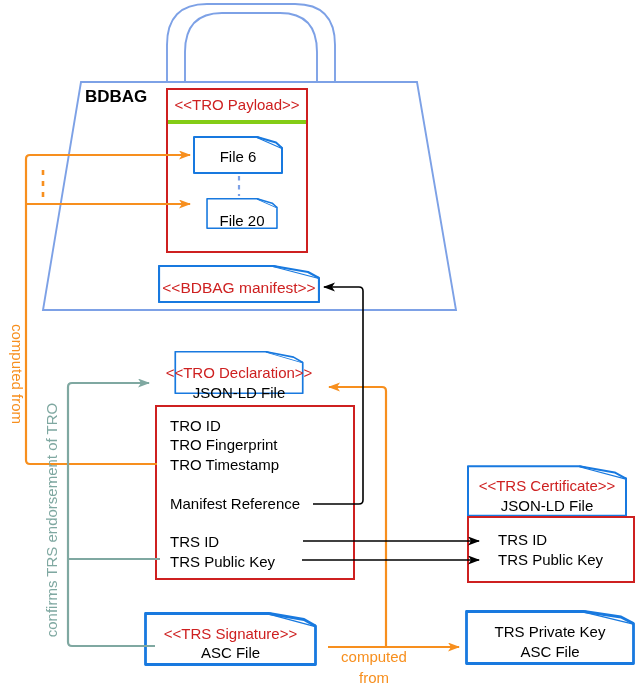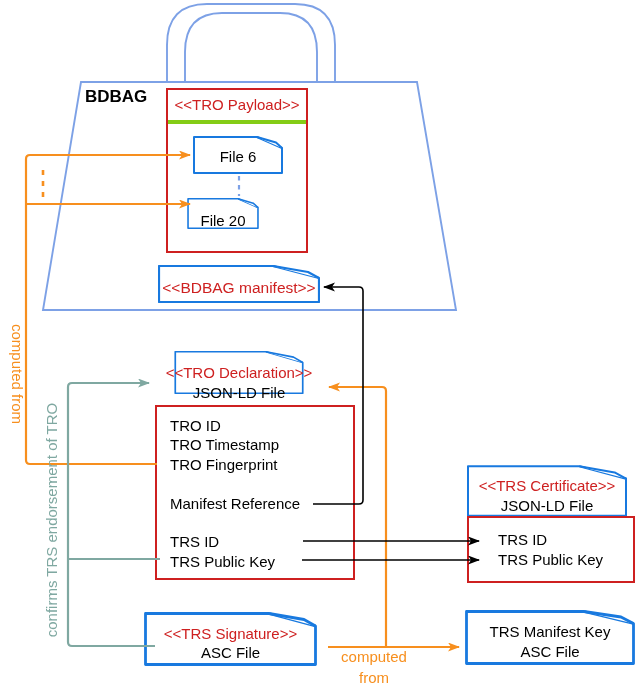--- a/index.html
+++ b/index.html
@@ -46,21 +46,21 @@
   </div>
 
   <div class="box" style="left:193px;top:136px;width:90px;height:38px;">
     <svg class="note-svg" viewBox="0 0 90 38">
       <path d="M1,1 H64 L89,12 V37 H1 Z" fill="#ffffff" stroke="#1879df" stroke-width="2" stroke-linejoin="round"></path>
       <path d="M64,1 L83,6.5 L89,12" fill="#ffffff" stroke="#1879df" stroke-width="2" stroke-linejoin="round"></path>
     </svg>
     <div class="note-text f15" style="top:11px;">File 6</div>
   </div>
 
-  <div class="box" style="left:178px;top:198px;width:90px;height:31px;padding-left:16px;">
+  <div class="box" style="left:197px;top:198px;width:90px;height:31px;padding-left:16px;">
     <svg class="note-svg" viewBox="0 0 90 39">
       <path d="M1,1 H64 L89,12 V38 H1 Z" fill="#ffffff" stroke="#1879df" stroke-width="2" stroke-linejoin="round"></path>
       <path d="M64,1 L83,6.5 L89,12" fill="#ffffff" stroke="#1879df" stroke-width="2" stroke-linejoin="round"></path>
     </svg>
     <div class="note-text f15" style="top:13px;">File 20</div>
   </div>
 
   <div class="box" style="left:158px;top:265px;width:162px;height:38px;">
     <svg class="note-svg" viewBox="0 0 162 38">
       <path d="M1,1 H115 L161,13 V37 H1 Z" fill="#ffffff" stroke="#1879df" stroke-width="2.2" stroke-linejoin="round"></path>
@@ -73,22 +73,22 @@
     <svg class="note-svg" viewBox="0 0 168 56">
       <path d="M1,1 H119 L167,15 V55 H1 Z" fill="#ffffff" stroke="#1879df" stroke-width="2.2" stroke-linejoin="round"></path>
       <path d="M119,1 L155,8 L167,15" fill="#ffffff" stroke="#1879df" stroke-width="2.2" stroke-linejoin="round"></path>
     </svg>
     <div class="note-text red-t f15" style="top:12px;">&lt;&lt;TRO Declaration&gt;&gt;</div>
     <div class="note-text b f15" style="top:32px;">JSON-LD File</div>
   </div>
 
   <div class="attr-body" id="decl-body">
     <div class="drow">TRO ID</div>
+    <div class="drow">TRO Fingerprint</div>
     <div class="drow">TRO Timestamp</div>
-    <div class="drow">TRO Fingerprint</div>
     <div class="drow"></div>
     <div class="drow">Manifest Reference</div>
     <div class="drow"></div>
     <div class="drow">TRS ID</div>
     <div class="drow">TRS Public Key</div>
   </div>
 
   <div class="box" style="left:467px;top:464px;width:160px;height:54px;">
     <svg class="note-svg" viewBox="0 0 168 54">
       <path d="M1,1 H118 L167,14 V53 H1 Z" fill="#ffffff" stroke="#1879df" stroke-width="2.2" stroke-linejoin="round"></path>
@@ -110,21 +110,21 @@
     </svg>
     <div class="note-text red-t f15" style="top:12px;">&lt;&lt;TRS Signature&gt;&gt;</div>
     <div class="note-text b f15" style="top:31px;">ASC File</div>
   </div>
 
   <div class="box" style="left:465px;top:610px;width:170px;height:55px;">
     <svg class="note-svg" viewBox="0 0 170 55">
       <path d="M1.5,1.5 H119 L168.5,13.5 V53.5 H1.5 Z" fill="#ffffff" stroke="#1879df" stroke-width="2.8" stroke-linejoin="round"></path>
       <path d="M119,1.5 L156,7 L168.5,13.5" fill="#ffffff" stroke="#1879df" stroke-width="2.8" stroke-linejoin="round"></path>
     </svg>
-    <div class="note-text f15" style="top:12px;">TRS Manifest Key</div>
+    <div class="note-text f15" style="top:12px;">TRS Private Key</div>
     <div class="note-text b f15" style="top:32px;">ASC File</div>
   </div>
 
   <div class="rot-label" id="lbl-computed-left">computed from</div>
   <div class="rot-label" id="lbl-confirms">confirms TRS endorsement of TRO</div>
   <div id="lbl-computed-bottom">computed from</div>
 
   <svg id="diagram-svg" viewBox="0 0 637 692">
     <defs>
       <marker id="arrO" markerUnits="userSpaceOnUse" markerWidth="13" markerHeight="10" refX="11" refY="4.5" orient="auto">

